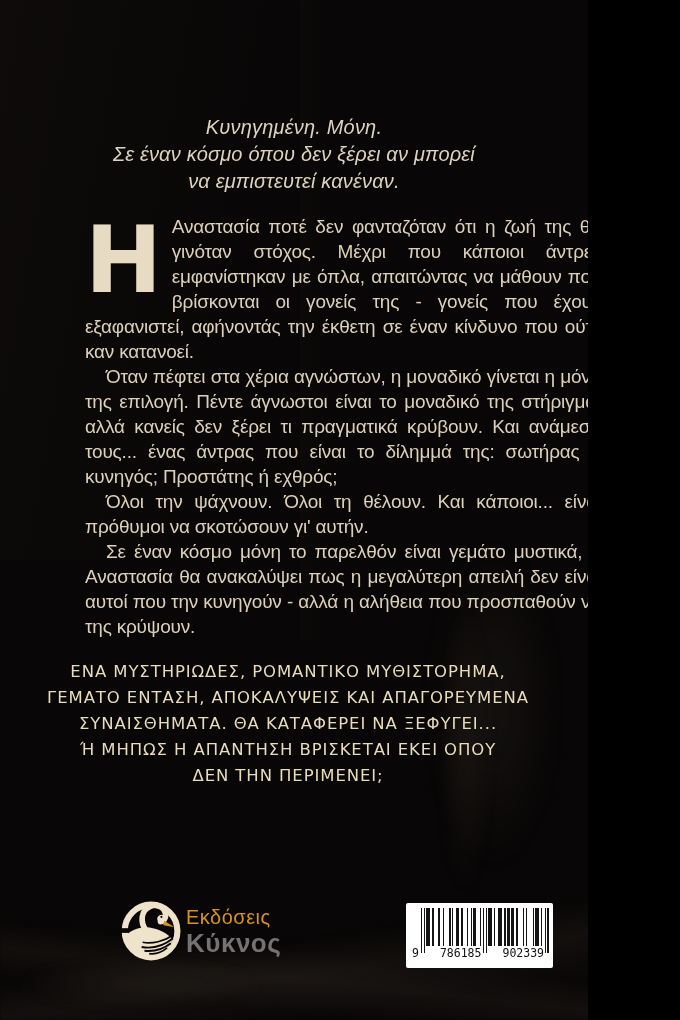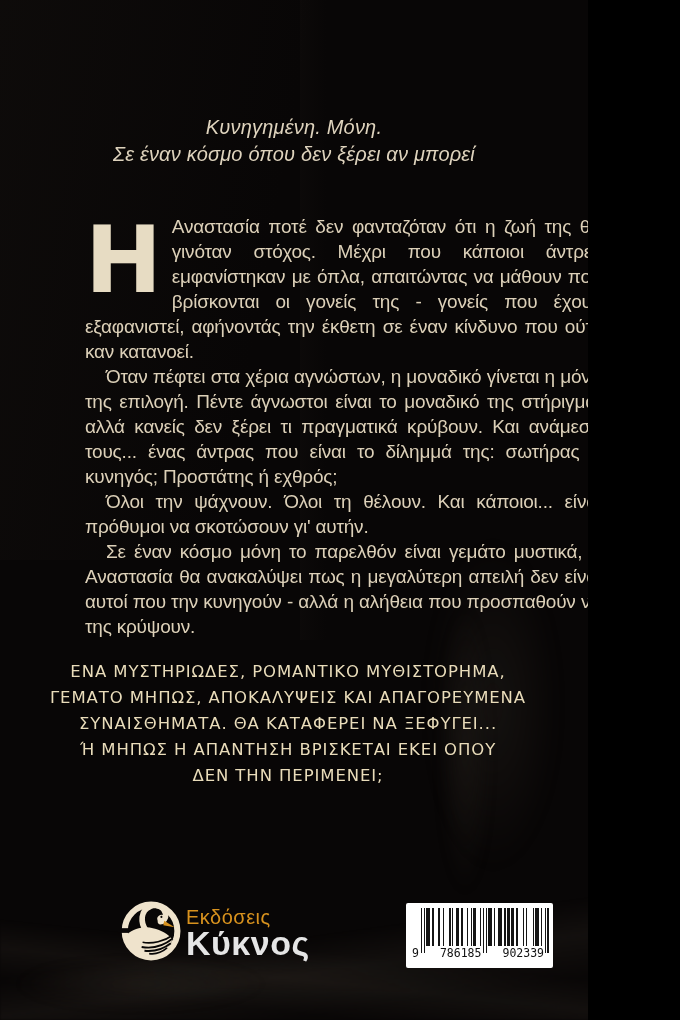--- a/index.html
+++ b/index.html
@@ -58,21 +58,21 @@
     text-align:center; font-family:"DejaVu Sans", sans-serif;
     font-size:16.5px; line-height:26px; letter-spacing:0.9px;
     color:#e9dcba; font-weight:500;
   }
 
   
   .publisher { position:absolute; left:120px; top:896px; display:flex; align-items:center; gap:2px; }
   .swan-wrap { width:64px; height:70px; }
   .pub-text { display:flex; flex-direction:column; justify-content:center; }
   .pub-line1 { color:#d8921e; font-size:20px; letter-spacing:0.5px; line-height:24px; }
-  .pub-line2 { color:#e5e5e5; font-size:34px; font-weight:bold; letter-spacing:0.5px; line-height:28px;text-align:center; }
+  .pub-line2 { color:#737373; font-size:26px; font-weight:bold; letter-spacing:0.5px; line-height:28px;text-align:center; }
 
   
   .barcode {
     position:absolute; left:406px; top:903px; width:147px; height:65px;
     background:#ffffff; border-radius:2px; box-sizing:border-box;
     padding:5px 6px 3px 6px;
   }
   .bars { display:flex; align-items:flex-start; height:45px; padding-left:9px; }
   .bars .m { flex:none; width:1.35px; }
   .bars .b1 { background:#141414; height:38px; }
@@ -92,34 +92,35 @@
   <div class="tex tex-topleft"></div>
   <div class="tex tex-edge"></div>
   <div class="tex tex-column"></div>
   <div class="tex tex-column2"></div>
   <div class="tex tex-bottom"></div>
   <div class="tex tex-swirl"></div>
 
   <div class="quote">
       <div class="quote-line">Κυνηγημένη. Μόνη.</div>
       <div class="quote-line">Σε έναν κόσμο όπου δεν ξέρει αν μπορεί</div>
+      <div class="quote-line">να εμπιστευτεί κανέναν.</div>
     </div>
 
   <div class="synopsis">
     <p class="para first"><span class="dropcap">Η</span><span>Αναστασία ποτέ δεν φανταζόταν ότι η ζωή της θα γινόταν στόχος. Μέχρι που κάποιοι άντρες εμφανίστηκαν με όπλα, απαιτώντας να μάθουν πού βρίσκονται οι γονείς της - γονείς που έχουν εξαφανιστεί, αφήνοντάς την έκθετη σε έναν κίνδυνο που ούτε καν κατανοεί.</span></p>
     <div>
         <p class="para indent">Όταν πέφτει στα χέρια αγνώστων, η μοναδικό γίνεται η μόνη της επιλογή. Πέντε άγνωστοι είναι το μοναδικό της στήριγμα, αλλά κανείς δεν ξέρει τι πραγματικά κρύβουν. Και ανάμεσά τους... ένας άντρας που είναι το δίλημμά της: σωτήρας ή κυνηγός; Προστάτης ή εχθρός;</p>
         <p class="para indent">Όλοι την ψάχνουν. Όλοι τη θέλουν. Και κάποιοι... είναι πρόθυμοι να σκοτώσουν γι' αυτήν.</p>
         <p class="para indent">Σε έναν κόσμο μόνη το παρελθόν είναι γεμάτο μυστικά, η Αναστασία θα ανακαλύψει πως η μεγαλύτερη απειλή δεν είναι αυτοί που την κυνηγούν - αλλά η αλήθεια που προσπαθούν να της κρύψουν.</p>
       </div>
   </div>
 
   <div class="tagline">
       <div class="tagline-line">ΕΝΑ ΜΥΣΤΗΡΙΩΔΕΣ, ΡΟΜΑΝΤΙΚΟ ΜΥΘΙΣΤΟΡΗΜΑ,</div>
-      <div class="tagline-line">ΓΕΜΑΤΟ ΜΗΠΩΣ, ΑΠΟΚΑΛΥΨΕΙΣ ΚΑΙ ΑΠΑΓΟΡΕΥΜΕΝΑ</div>
+      <div class="tagline-line">ΓΕΜΑΤΟ ΕΝΤΑΣΗ, ΑΠΟΚΑΛΥΨΕΙΣ ΚΑΙ ΑΠΑΓΟΡΕΥΜΕΝΑ</div>
       <div class="tagline-line">ΣΥΝΑΙΣΘΗΜΑΤΑ. ΘΑ ΚΑΤΑΦΕΡΕΙ ΝΑ ΞΕΦΥΓΕΙ...</div>
       <div class="tagline-line">Ή ΜΗΠΩΣ Η ΑΠΑΝΤΗΣΗ ΒΡΙΣΚΕΤΑΙ ΕΚΕΙ ΟΠΟΥ</div>
       <div class="tagline-line">ΔΕΝ ΤΗΝ ΠΕΡΙΜΕΝΕΙ;</div>
     </div>
 
   <div class="publisher">
     <div class="swan-wrap">
       <svg width="64" height="70" viewBox="0 0 68 72" xmlns="http://www.w3.org/2000/svg">
         <circle cx="33" cy="36" r="28" fill="none" stroke="#efe3cc" stroke-width="6.5"></circle>
         <rect x="0" y="33" width="12" height="5" fill="#080606"></rect>

